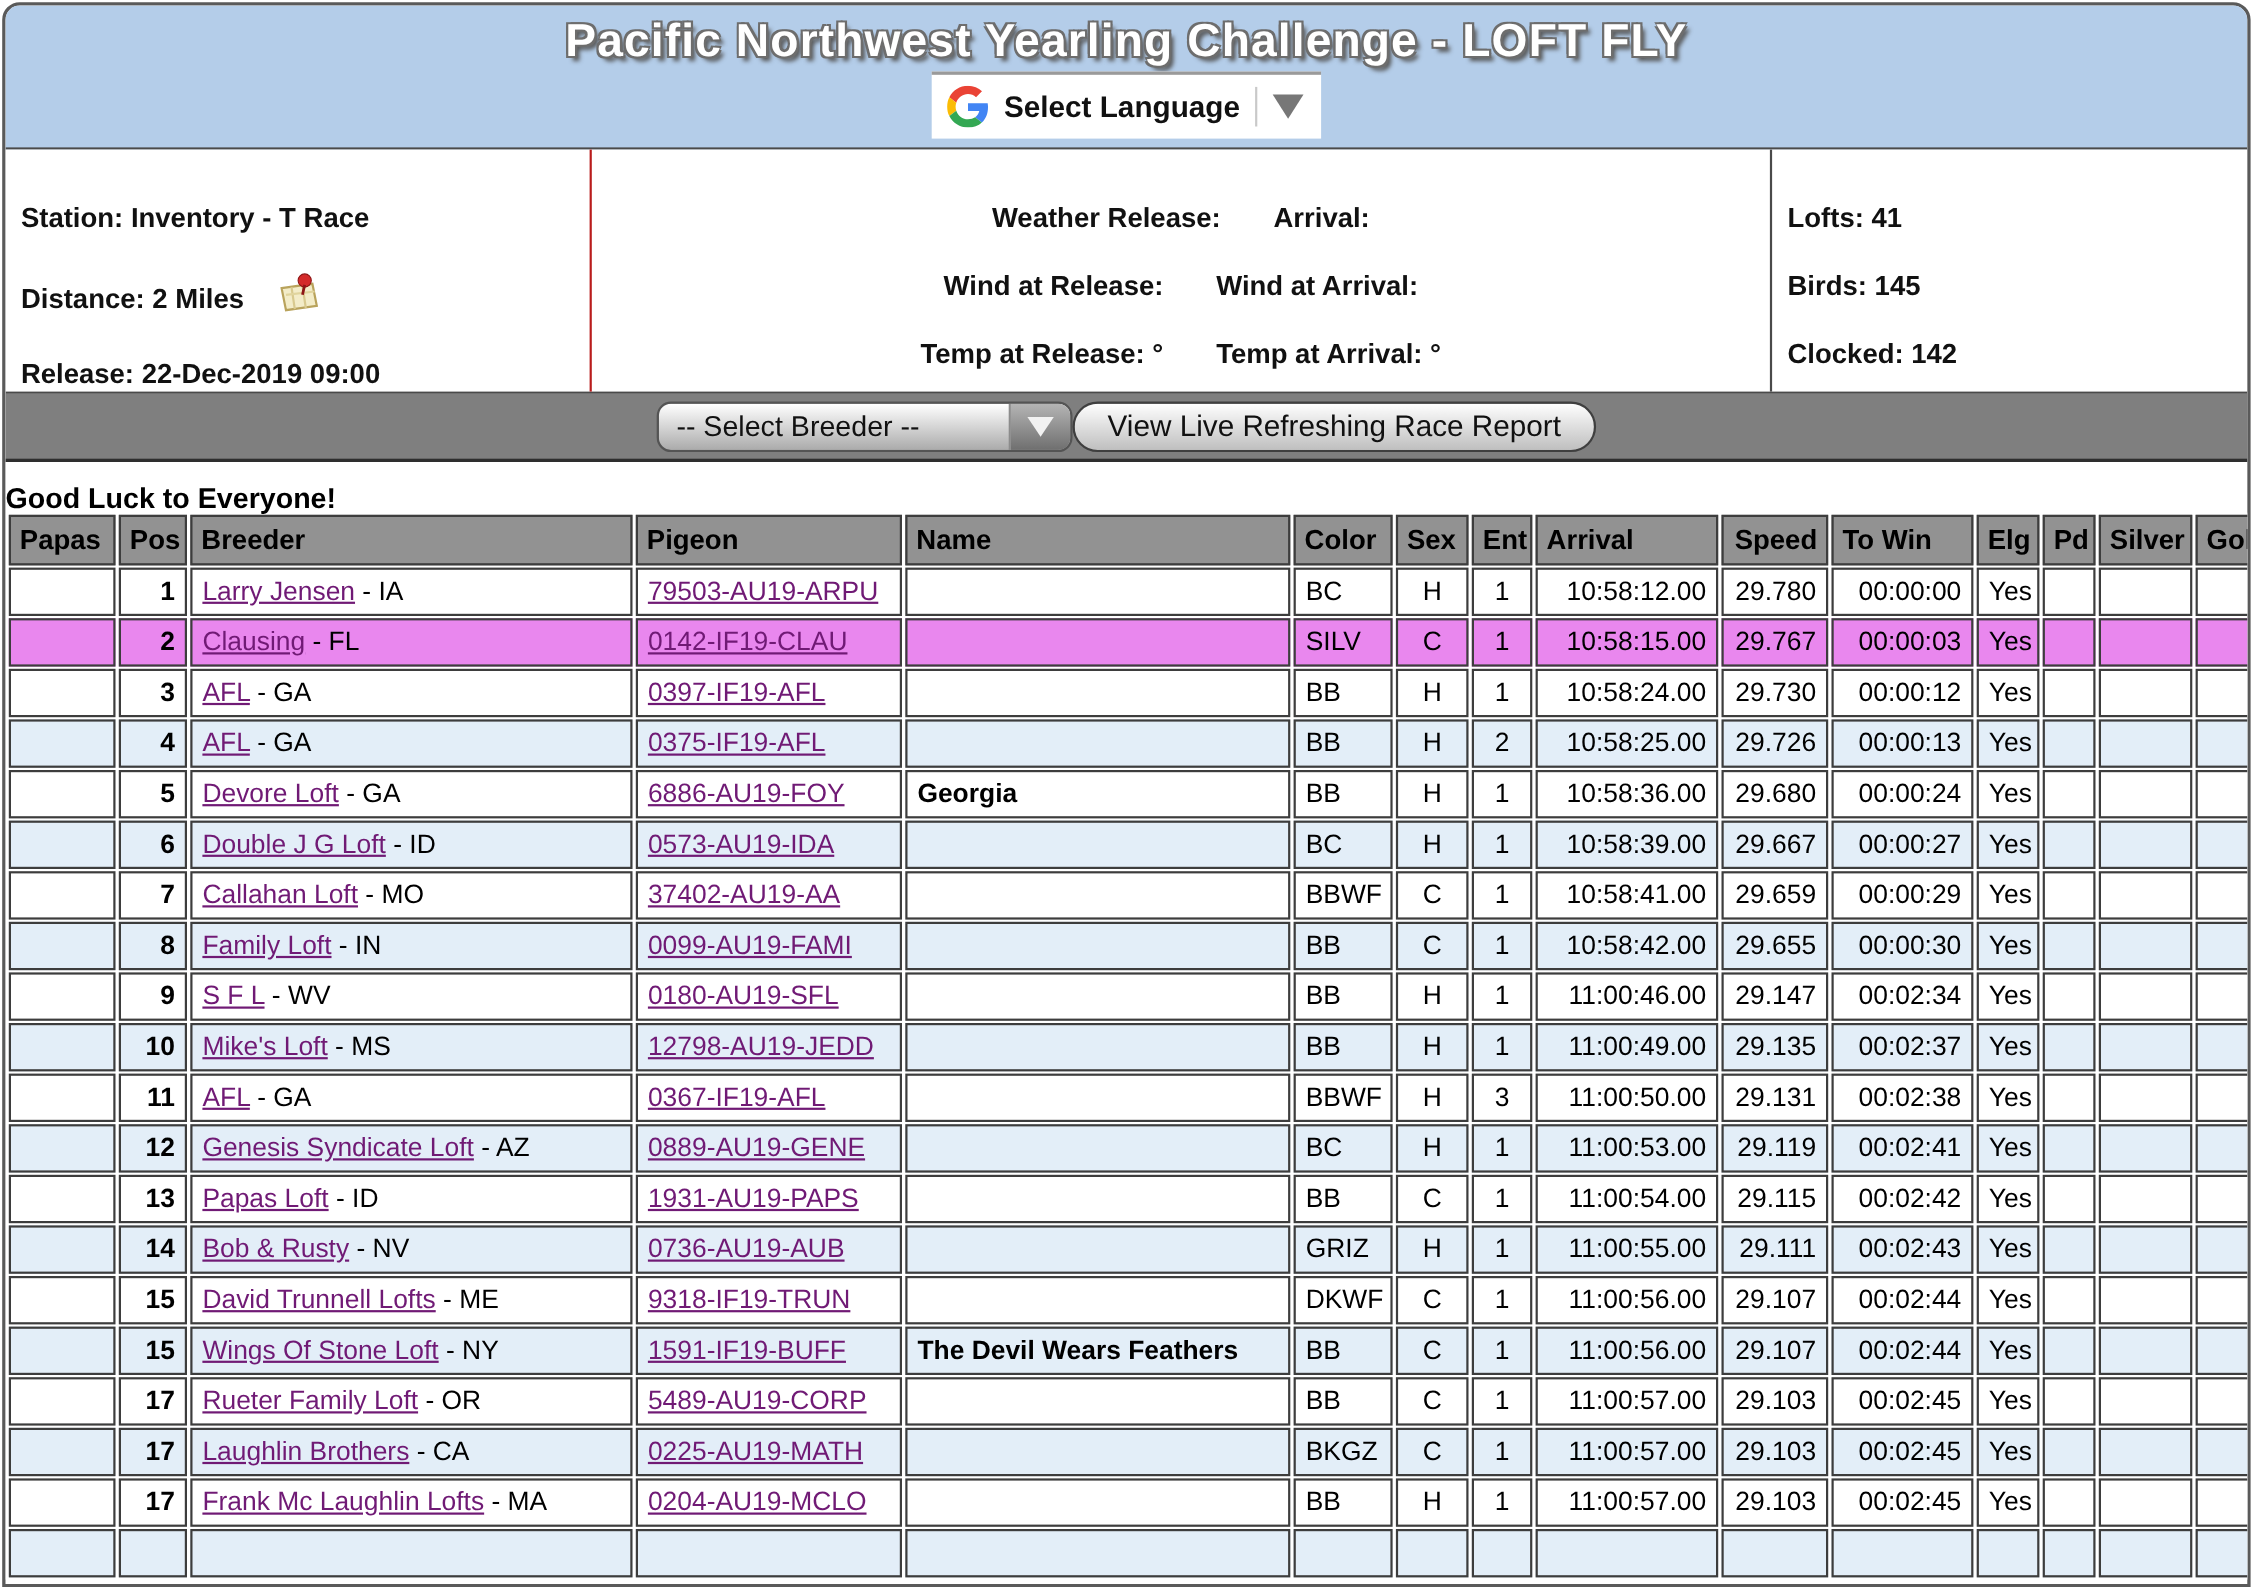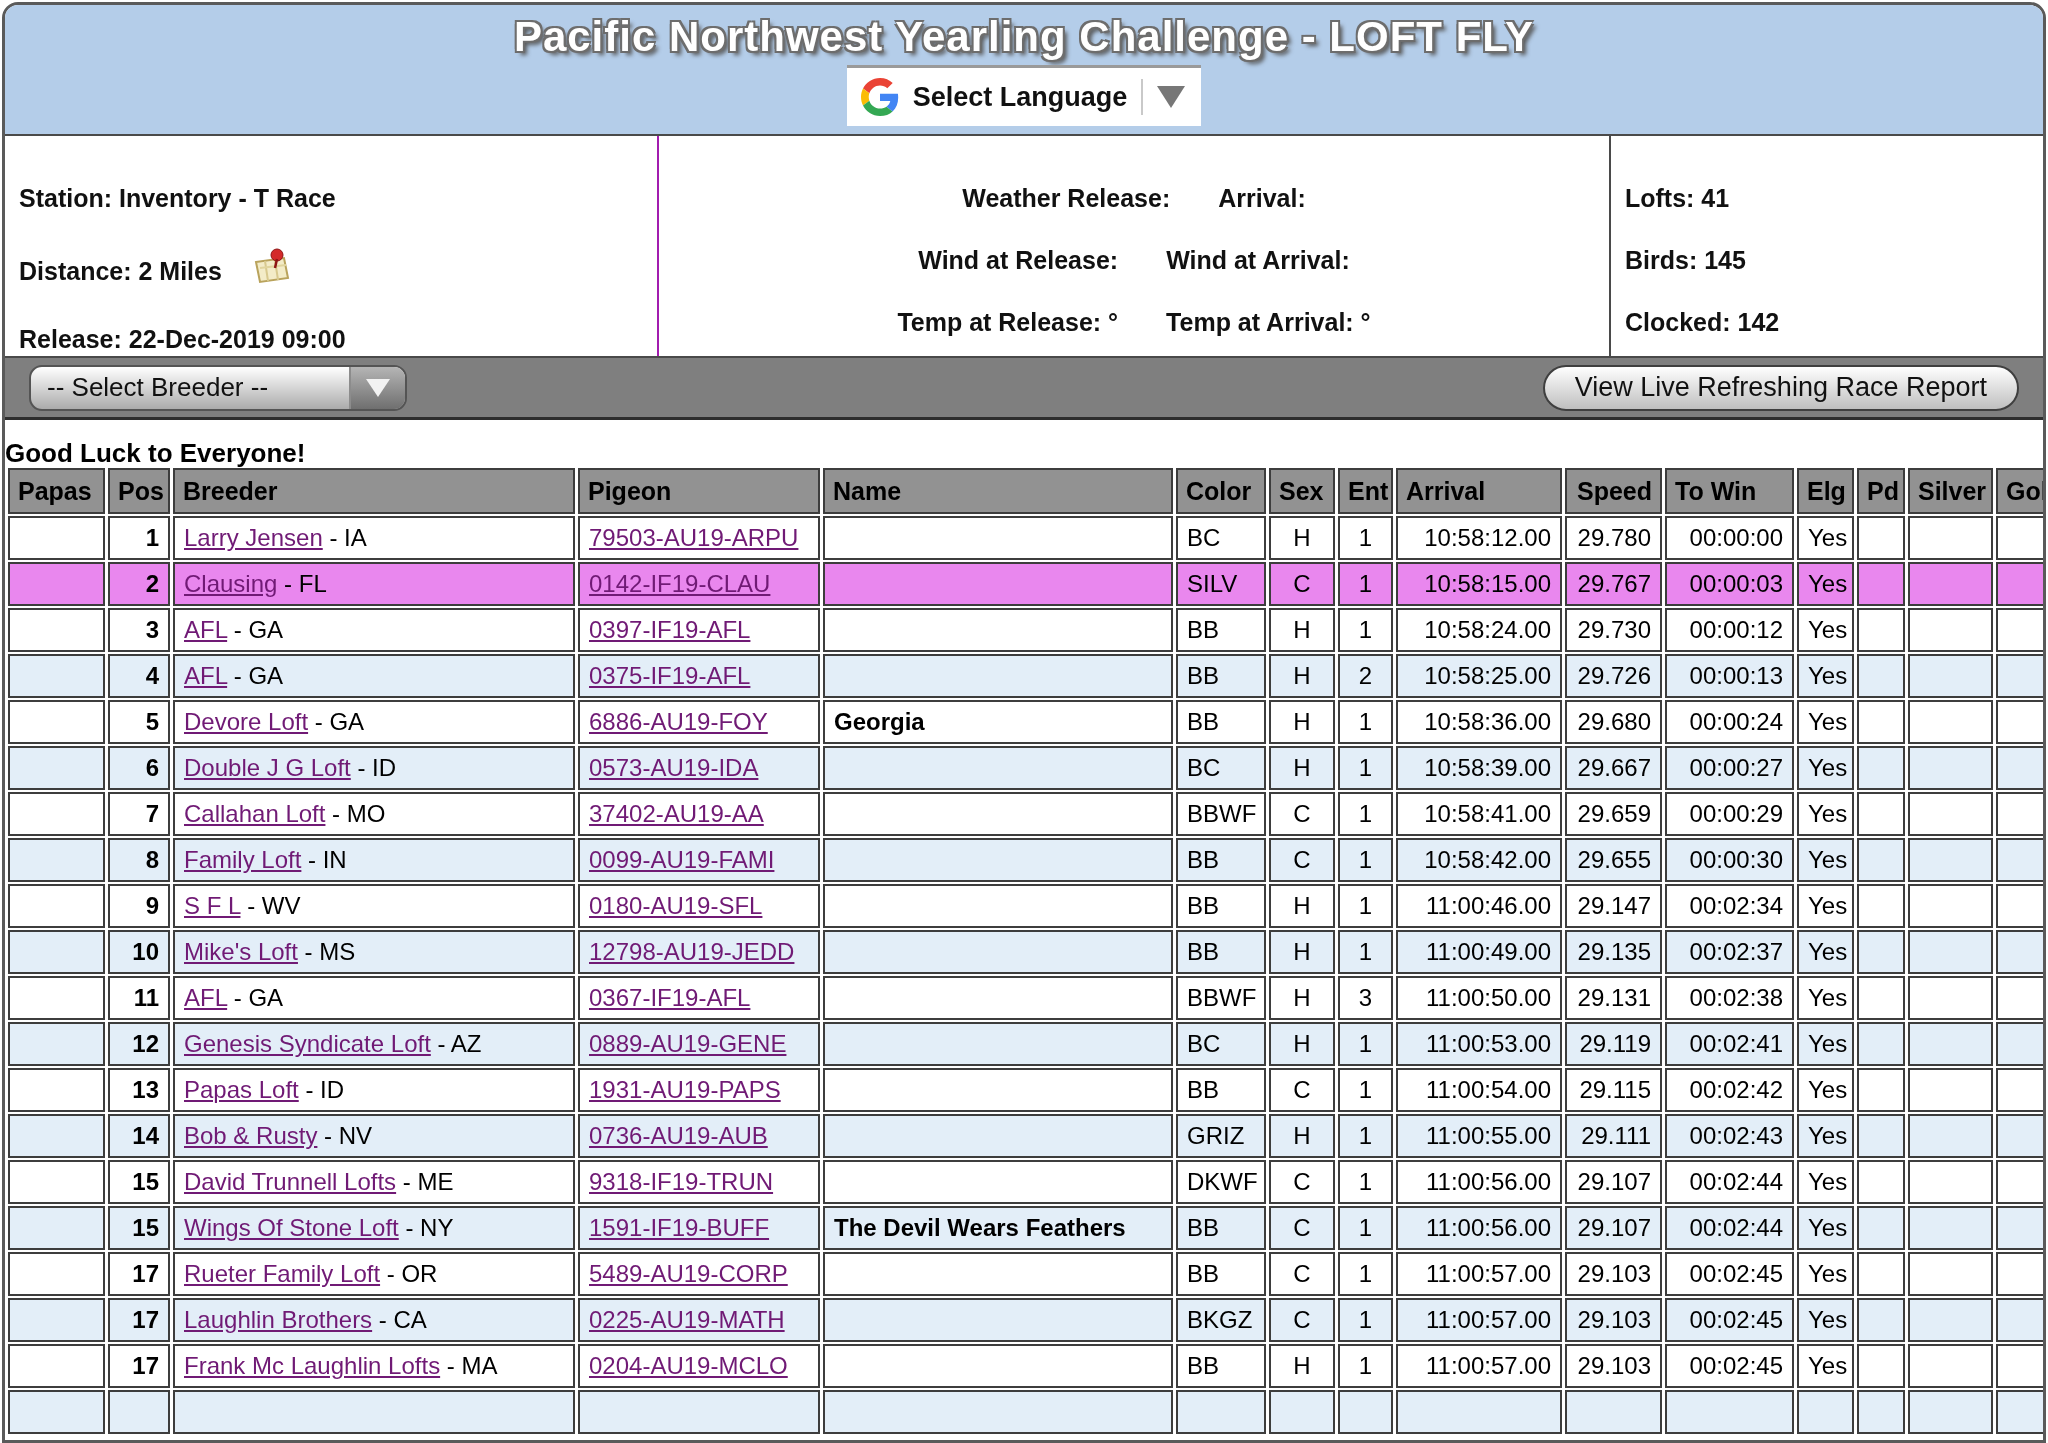--- a/index.html
+++ b/index.html
@@ -14,30 +14,30 @@
     text-shadow:-2px -2px 0 #6d6d6d, 2px -2px 0 #6d6d6d, -2px 2px 0 #6d6d6d, 2px 2px 0 #6d6d6d, 4px 4px 4px #555; }
   .translate { display:inline-flex; align-items:center; gap:14px; background:#fff;
     border-top:3px solid #9a9a9a; margin-top:4px; padding:10px 16px 10px 14px; }
   .translate-label { font-size:27px; font-weight:bold; color:#111; }
   .translate-sep { width:2px; height:36px; background:#c9c9c9; }
   .translate-arrow { width:0; height:0; border-left:14px solid transparent; border-right:14px solid transparent;
     border-top:22px solid #777; }
 
   
   .info { display:flex; height:222px; background:#fff; border-bottom:2px solid #4a4a4a; }
-  .info-left { width:654px; border-right:2px solid #a21caf; padding:48px 0 0 14px; }
+  .info-left { width:533px; border-right:2px solid #b91c1c; padding:48px 0 0 14px; }
   .info-mid { flex:1; border-right:2px solid #4a4a4a; padding-top:48px; display:flex; flex-direction:column; align-items:center; }
   .info-right { width:432px; padding:48px 0 0 14px; }
   .info-line { font-size:25px; font-weight:bold; color:#111; margin-bottom:33px; white-space:nowrap; }
   .pair { display:flex; gap:48px; justify-content:center; }
   .map-icon { display:inline-block; vertical-align:-6px; margin-left:28px; }
 
   
   .toolbar { height:62px; background:#7f7f7f; border-bottom:3px solid #2e2e2e;
-    display:flex; align-items:center; justify-content:space-between; padding:16px 24px; }
+    display:flex; align-items:center; justify-content:center; padding:16px 24px; }
   .select { width:378px; height:46px; border:2px solid #545454; border-radius:13px;
     background:linear-gradient(#ffffff,#ababab); display:flex; align-items:center; overflow:hidden; cursor:pointer; }
   .select-text { flex:1; font-size:26px; color:#111; padding-left:16px; }
   .select-arrowbox { width:56px; height:100%; border-left:2px solid #8c8c8c;
     background:linear-gradient(#b5b5b5,#6f6f6f); display:flex; align-items:center; justify-content:center; }
   .select-arrowbox .tri { width:0; height:0; border-left:12px solid transparent; border-right:12px solid transparent;
     border-top:18px solid #f2f2f2; }
   .report-btn { height:46px; border:2px solid #3f3f3f; border-radius:23px; padding:0 30px;
     background:linear-gradient(#fefefe,#bfbfbf); font-size:27px; color:#111; cursor:pointer;
     font-family:"Liberation Sans","DejaVu Sans",sans-serif; }

